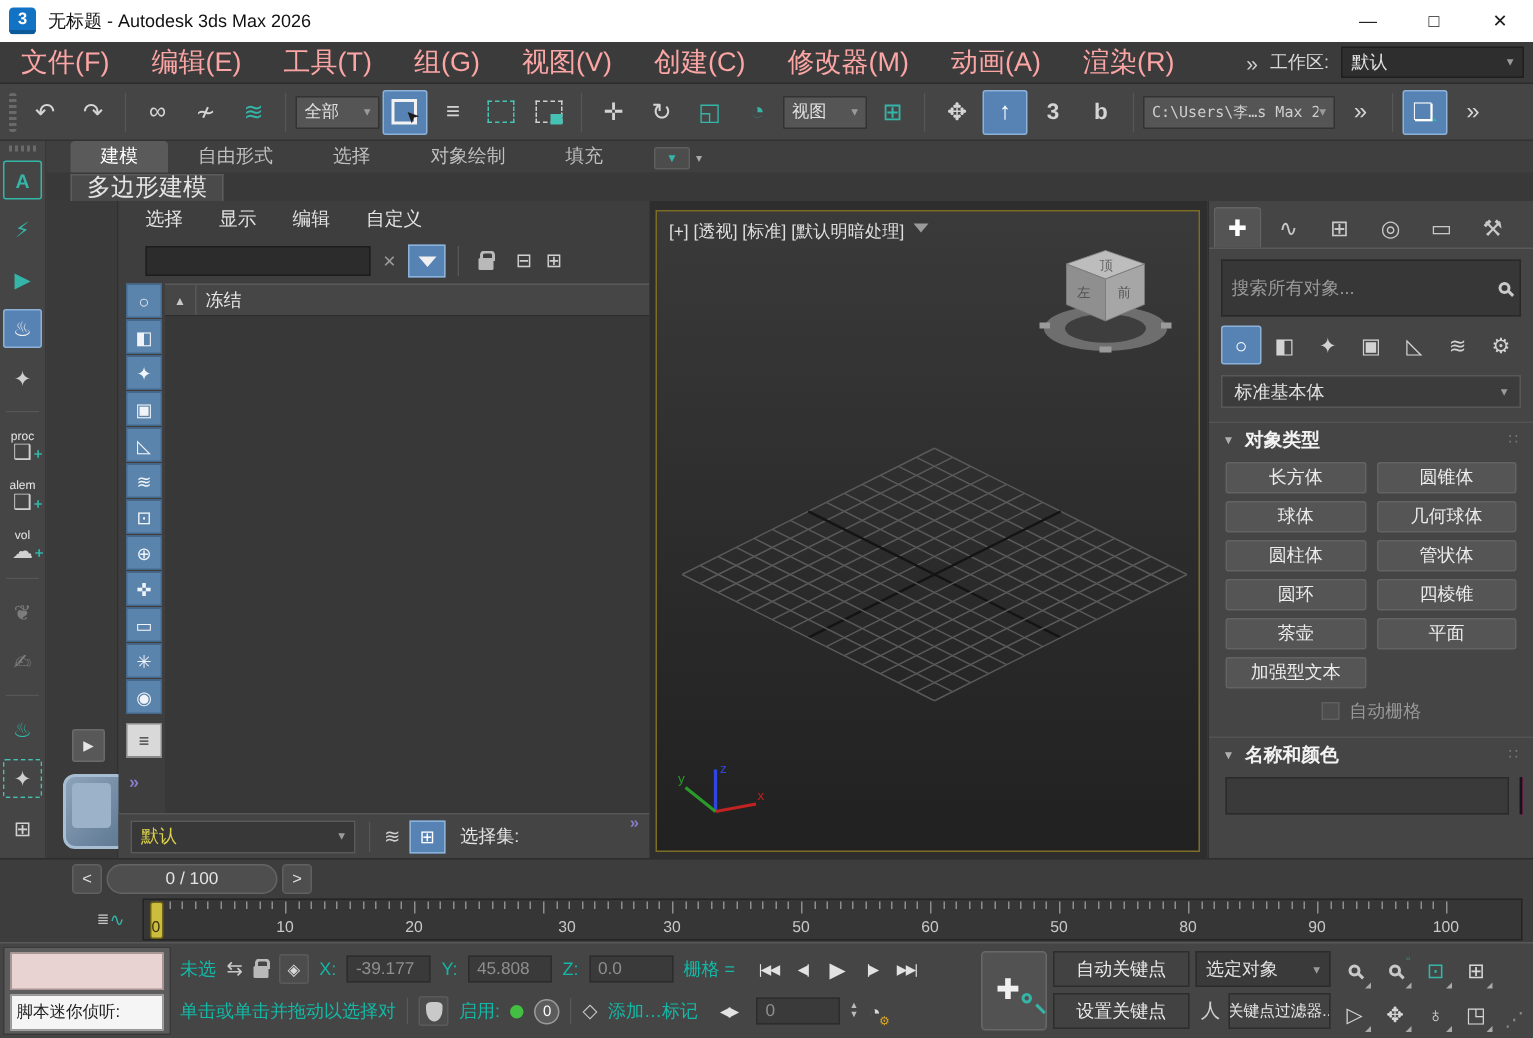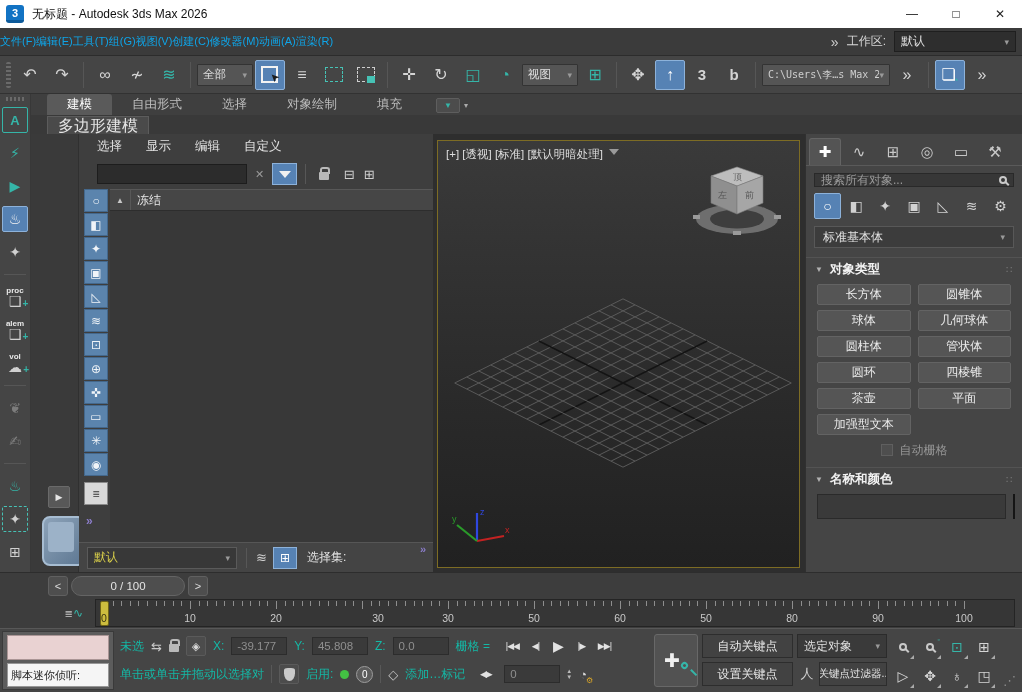--- a/index.html
+++ b/index.html
@@ -11,21 +11,21 @@
   
   #titlebar{left:0;top:0;width:1022px;height:28px;background:#ffffff;color:#111;display:flex;align-items:center}
   #appicon{width:18px;height:18px;margin:0 8px 0 6px;background:#1273c4;border-radius:3px;color:#fff;font-weight:bold;font-size:11px;display:flex;align-items:center;justify-content:center;border-bottom:3px solid #0d5a9a}
   #wtitle{font-size:12px;color:#111}
   #wbtns{margin-left:auto;display:flex;height:100%}
   .wbtn{width:44px;height:100%;display:flex;align-items:center;justify-content:center;font-size:12px;color:#222}
 
   
   #menubar{left:0;top:28px;width:1022px;height:28px;background:#3b3b3b;border-bottom:1px solid #2c2c2c;display:flex;align-items:center}
   #menu-items{display:flex;height:100%}
-  .menu-item{padding:0 0;line-height:27px;color:#0ea5e9;font-size:11px}
+  .menu-item{padding:0 14px;line-height:27px;color:#fca5a5;font-size:18px}
   #menu-right{margin-left:auto;display:flex;align-items:center;gap:8px;padding-right:6px}
   #menu-overflow{color:#cfcfcf;font-size:14px}
   #ws-label{color:#d8d8d8}
   #ws-dd{width:122px;height:21px;background:#2e2e2e;border:1px solid #1f1f1f;display:flex;align-items:center;padding:0 6px;color:#e0e0e0}
   .caret{margin-left:auto;color:#9a9a9a;font-size:9px}
 
   
   #maintoolbar{left:0;top:56px;width:1022px;height:38px;background:#454545;border-bottom:1px solid #323232;display:flex;align-items:center;padding-left:2px}
   .dots{width:5px;height:26px;margin:0 4px;background:repeating-linear-gradient(#6a6a6a 0 2px,transparent 2px 4px);border-radius:2px}
   #tb-items{display:flex;align-items:center;gap:2px}
@@ -53,21 +53,21 @@
   #ribbon-cfg{display:flex;align-items:center;gap:4px;margin-left:14px;margin-bottom:2px}
   #ribbon-min{width:24px;height:15px;background:#4c4c4c;border:1px solid #5e5e5e;border-radius:2px;display:flex;align-items:center;justify-content:center;font-size:8px;color:#35b5a8}
   #ribbon-caret{font-size:8px;color:#aaa}
   #ribbon-row2{height:19px;background:#393939;display:flex;align-items:flex-end}
   .rsub{margin-left:16px;background:#4a4a4a;border:1px solid #5c5c5c;border-bottom:none;padding:0 10px;line-height:17px;color:#e4e4e4;font-size:16px}
 
   
   #lefttoolbar{left:0;top:94px;width:31px;height:478px;background:#454545;border-right:1px solid #383838;display:flex;flex-direction:column;align-items:center;padding-top:3px}
   .hhandle{width:18px;height:5px;margin-bottom:6px;background:repeating-linear-gradient(90deg,#6a6a6a 0 2px,transparent 2px 4px)}
   .lbtn{width:26px;height:26px;margin-bottom:7px;display:flex;flex-direction:column;align-items:center;justify-content:center;color:#d0d0d0;font-size:14px;line-height:13px;border-radius:2px}
-  .lbtn .cap{font-size:8px;font-weight:bold;color:#e8e8e8;line-height:8px}
+  .lbtn .cap{font-size:8px;font-weight:normal;color:#e8e8e8;line-height:8px}
   .lbtn .g{position:relative}
   .lbtn .plus{color:#35b5a8;font-size:10px;font-weight:bold;position:absolute;right:-7px;bottom:-2px}
   .lbtn.tealbox{color:#35b5a8;font-weight:bold;border:1px solid #35b5a8;font-size:13px}
   .lbtn.tl{color:#35b5a8}
   .lbtn.on{background:#5682b4;border:1px solid #8db2da;color:#f2f2f2}
   .lbtn.dim{opacity:.4}
   .lbtn.dashed{border:1px dashed #46c2b5}
   .lsep{width:22px;height:1px;background:#333;border-bottom:1px solid #565656;margin:2px 0 9px 0}
 
   
@@ -115,21 +115,21 @@
   .vfunnel{width:0;height:0;border:5px solid transparent;border-top:6px solid #9a9a9a}
   #vpgrid{left:0;top:0;z-index:1}
   #viewcube{right:10px;top:12px;z-index:2}
   #tripod{left:12px;bottom:10px;z-index:2}
 
   
   #commandpanel{left:805px;top:134px;width:217px;height:438px;background:#454545;border-left:1px solid #303030;display:flex;flex-direction:column}
   #cp-tabs{height:32px;display:flex;align-items:flex-end;padding:0 0 0 3px;gap:2px;border-bottom:1px solid #5a5a5a}
   .cp-tab{width:32px;height:27px;display:flex;align-items:center;justify-content:center;font-size:15px;color:#c8c8c8}
   .cp-tab.active{background:#545454;border:1px solid #646464;border-bottom:none;border-radius:3px 3px 0 0;color:#fff;font-weight:bold}
-  #cp-search{margin:7px 8px 3px;height:14px;background:#373737;border:1px solid #292929;display:flex;align-items:center;padding:0 6px;gap:4px}
+  #cp-search{margin:7px 8px 3px;height:38px;background:#373737;border:1px solid #292929;display:flex;align-items:center;padding:0 6px;gap:4px}
   #cp-search input{flex:1;background:transparent;border:none;outline:none;color:#ddd;font-size:12px;min-width:0}
   #cp-search input::placeholder{color:#9a9a9a}
   .imag{width:8px;height:8px;border:2px solid #c9c9c9;border-radius:50%;position:relative;flex:none}
   .imag::after{content:"";position:absolute;width:2px;height:5px;background:#c9c9c9;right:-3px;bottom:-4px;transform:rotate(-45deg)}
   #cp-cats{display:flex;gap:2px;padding:3px 8px}
   .cp-cat{width:27px;height:26px;display:flex;align-items:center;justify-content:center;font-size:14px;color:#d2d2d2;border-radius:2px}
   .cp-cat.active{background:#5682b4;border:1px solid #8db2da;color:#fff}
   #cp-dd{margin:4px 8px;height:22px;background:#3c3c3c;border:1px solid #585858;display:flex;align-items:center;padding:0 8px;color:#e2e2e2}
   .rollout{margin-top:5px;height:24px;display:flex;align-items:center;gap:7px;padding:0 9px;border-top:1px solid #535353}
   .rarrow{color:#b0b0b0;font-size:8px}

